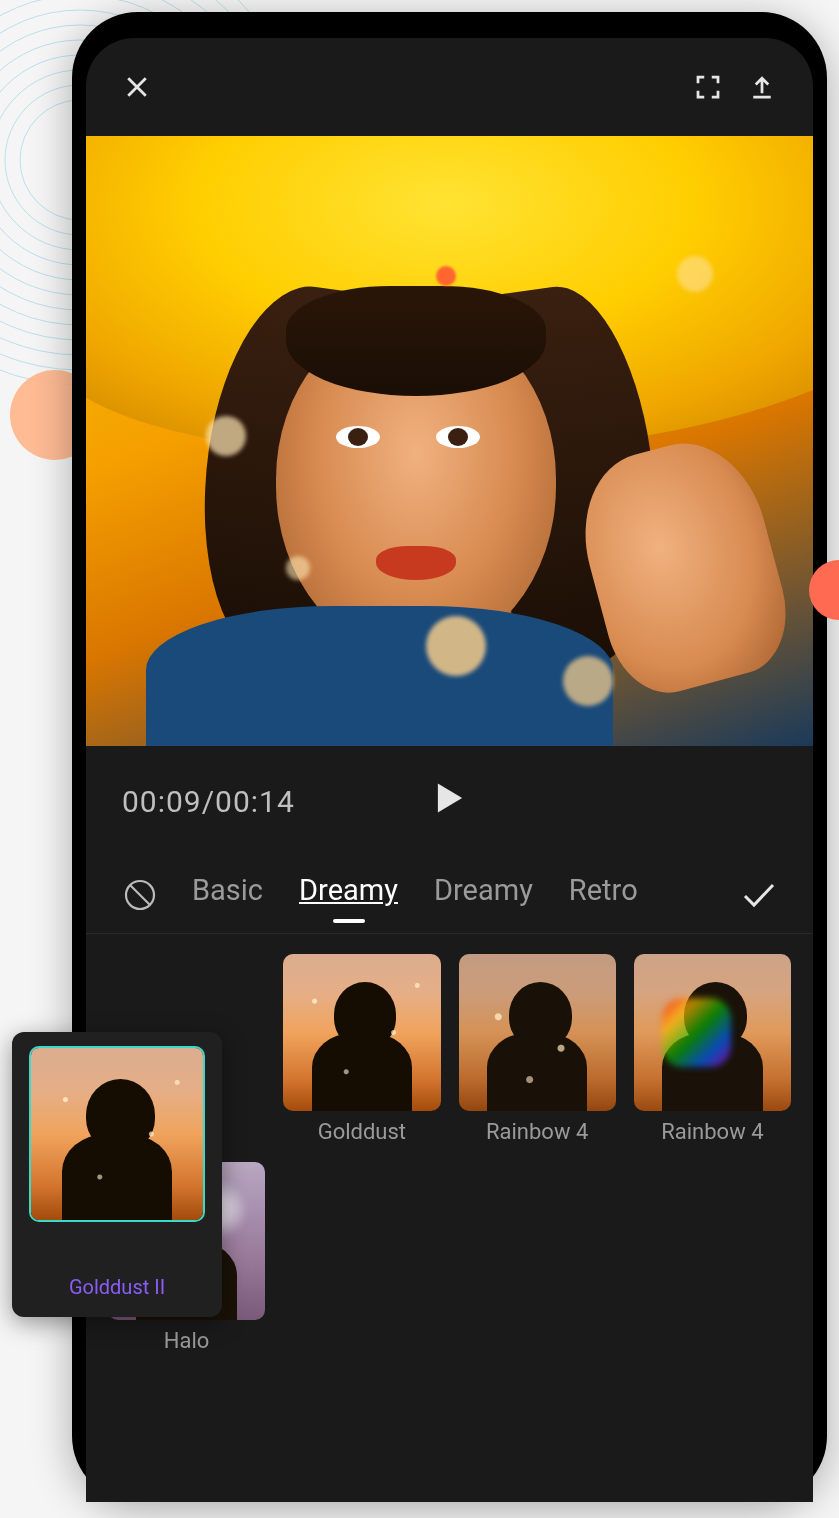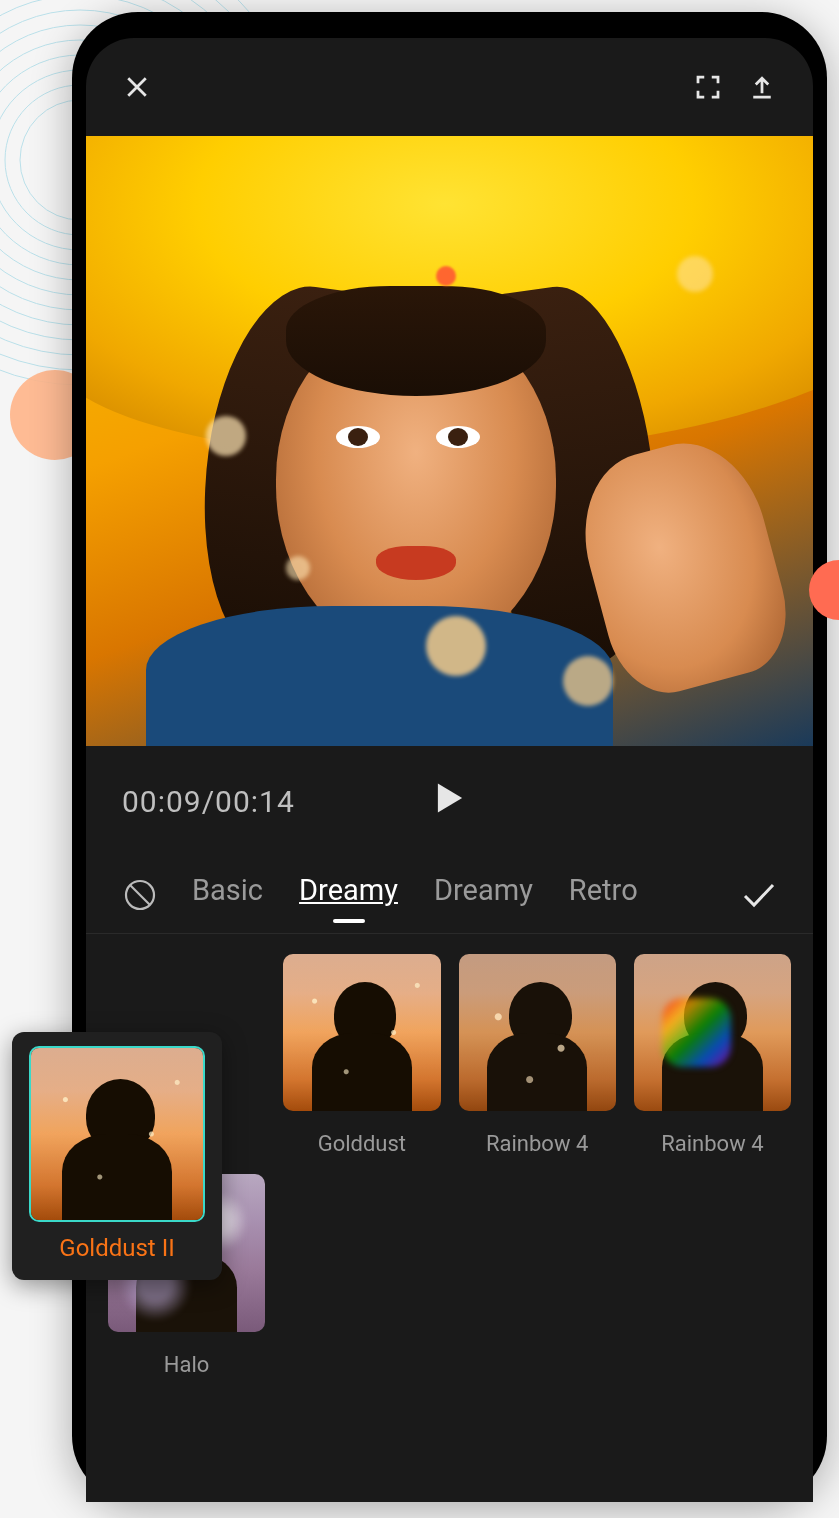--- a/index.html
+++ b/index.html
@@ -258,21 +258,21 @@
 }
 .filters-grid {
   display: grid;
   grid-template-columns: repeat(4, 1fr);
   gap: 18px 18px;
 }
 .filter-item {
   display: flex;
   flex-direction: column;
   align-items: center;
-  gap: 20px;
+  gap: 8px;
   cursor: pointer;
 }
 .thumb {
   width: 100%;
   aspect-ratio: 1/1;
   border-radius: 10px;
   position: relative;
   overflow: hidden;
 }
 .silhouette {
@@ -369,22 +369,23 @@
   flex-direction: column;
   align-items: center;
   gap: 12px;
 }
 .selected-card .thumb {
   width: 176px;
   height: 176px;
   border: 2.5px solid #3ad9c9;
 }
 .selected-card .filter-label {
-  color: #f97316;
-  font-size: 24px;
+  color: #8b5cf6;
+  font-size: 20px;
+  margin-top: 41px;
 }
 </style>
 </head>
 <body>
 
 <div class="bg-circles">
   <svg viewBox="0 0 480 480">
     <g fill="none" stroke="#8acfe0" stroke-width="1" opacity="0.55">
       <circle cx="240" cy="240" r="60"></circle>
         <circle cx="240" cy="240" r="75"></circle>

